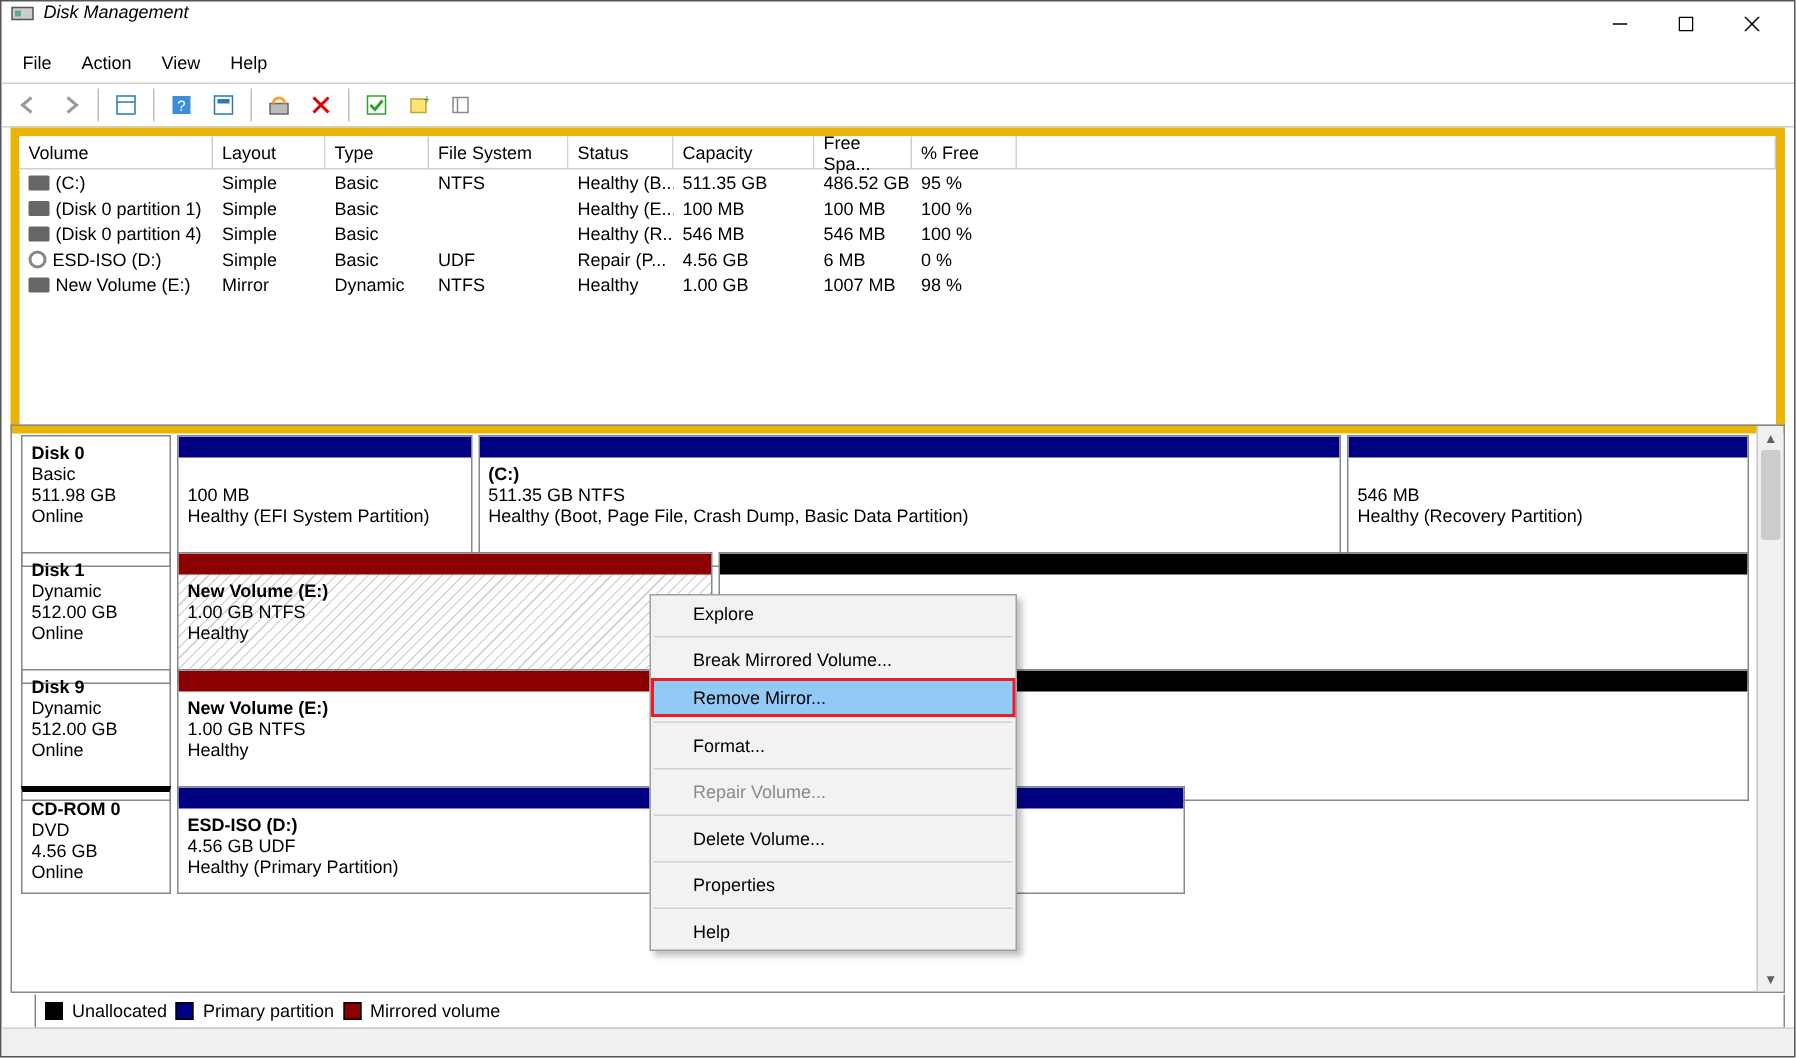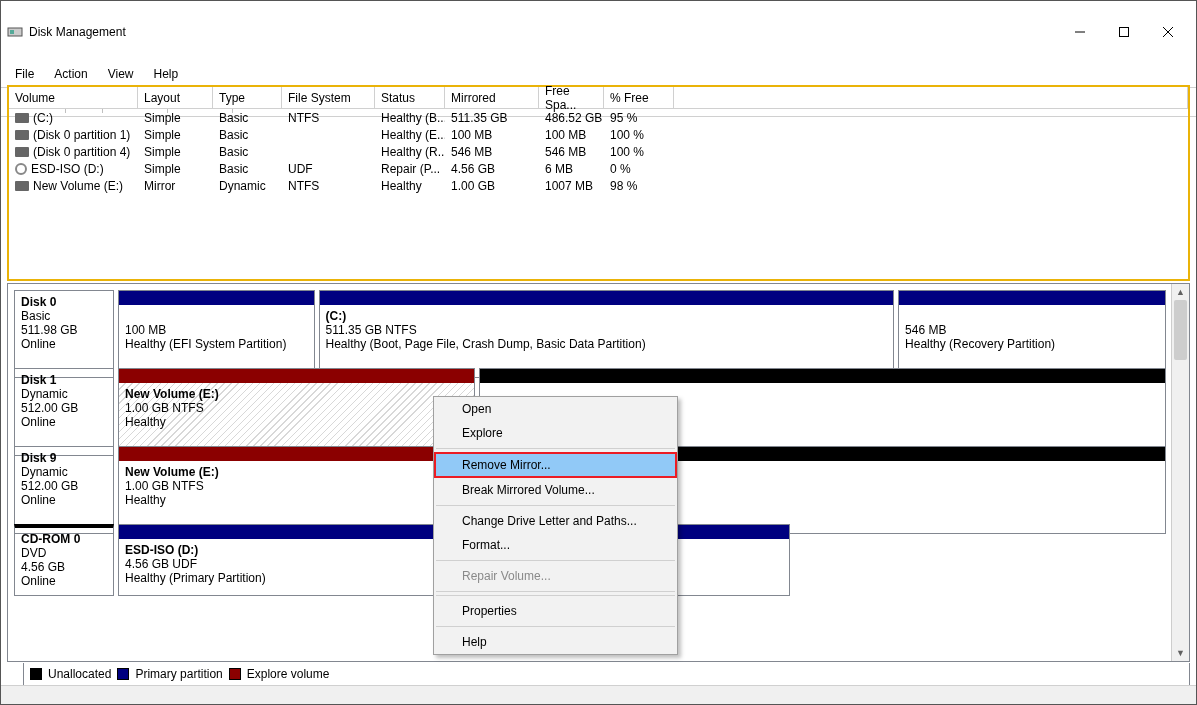--- a/index.html
+++ b/index.html
@@ -1,29 +1,29 @@
 <!DOCTYPE html>
 <html><head>
 <meta charset="utf-8">
 <style>
   html, body { margin:0; padding:0; font-family:"Segoe UI", Tahoma, sans-serif; font-size:12px; color:#000; background:#fff; }
   body { width:1197px; height:705px; overflow:hidden; position:relative; border:1px solid #555; box-sizing:border-box; background:#fff;}
-  .title-bar { display:flex; align-items:center; height:30px; padding:16px 6px; }
+  .title-bar { display:flex; align-items:flex-start; height:30px; padding:0 6px;font-style:italic; }
   .title-bar .app-icon { width:16px; height:16px; margin-right:6px; display:flex; align-items:center; justify-content:center; }
   .title-bar .spacer { flex:1; }
   .win-btn { width:44px; height:30px; display:flex; align-items:center; justify-content:center; }
   .win-btn svg { stroke:#000; }
   .menu-bar { display:flex; padding:2px 6px 4px 6px; gap:4px;align-items:flex-end;}
   .menu-bar .menu-item { padding:2px 8px; border-radius:2px;}
   .tool-bar { border-top:1px solid #d0d0d0; border-bottom:1px solid #d0d0d0; height:28px; display:flex; align-items:center; padding:0 6px; gap:4px;}
   .tool-btn { width:22px; height:22px; display:flex; align-items:center; justify-content:center; border:1px solid transparent; }
   .tool-sep { width:1px; height:22px; background:#c0c0c0; margin:0 2px;}
   .content { position:absolute; top:84px; bottom:18px; left:6px; right:6px;}
   
-  .vol-list { border:2px solid #eab308; height:192px; display:flex; flex-direction:column;}
+  .vol-list { border:6px solid #eab308; height:192px; display:flex; flex-direction:column;}
   .vl-header { display:flex; background:#fff;}
   .vl-header .col { border-right:1px solid #d0d0d0; border-bottom:1px solid #d0d0d0; padding:3px 6px; background:#fff; box-sizing:border-box; height:22px; display:flex; align-items:center;}
   .vl-body { flex:1; overflow:hidden;}
   .vl-row { display:flex; height:17px; align-items:center;}
   .vl-row .cell { padding:0 6px; box-sizing:border-box; display:flex; align-items:center; gap:4px; white-space:nowrap; overflow:hidden;}
   .w-volume{width:129px} .w-layout{width:75px} .w-type{width:69px} .w-fs{width:93px} .w-status{width:70px} .w-cap{width:94px} .w-free{width:65px} .w-pct{width:70px}
   .disk-icon { width:14px; height:10px; background:#666; border-radius:1px; position:relative;}
   .cd-icon { width:12px; height:12px; border-radius:50%; border:2px solid #888; box-sizing:border-box;}
   
   .graph-area { position:absolute; top:198px; bottom:24px; left:0; right:0; border:1px solid #828790; overflow:hidden;}
@@ -159,21 +159,21 @@
 
 <div class="content">
 
   <div class="vol-list">
     <div class="vl-header">
       <div class="col w-volume">Volume</div>
       <div class="col w-layout">Layout</div>
       <div class="col w-type">Type</div>
       <div class="col w-fs">File System</div>
       <div class="col w-status">Status</div>
-      <div class="col w-cap">Mirrored</div>
+      <div class="col w-cap">Capacity</div>
       <div class="col w-free">Free Spa...</div>
       <div class="col w-pct">% Free</div>
       <div class="col" style="flex:1"></div>
     </div>
     <div class="vl-body" id="vl-body">
         <div class="vl-row">
           <div class="cell w-volume">
             <span class="disk-icon"></span>
             <span>(C:)</span>
           </div>
@@ -345,37 +345,36 @@
       <div class="scroll-arrow" style="bottom:0">▼</div>
     </div>
   </div>
 
   <div class="legend">
     <span class="sw" style="background:#000"></span>
       <span>Unallocated</span>
     <span class="sw" style="background:#000080"></span>
       <span>Primary partition</span>
     <span class="sw" style="background:#8b0000"></span>
-      <span>Explore volume</span>
+      <span>Mirrored volume</span>
   </div>
 </div>
 
 <div class="status-bar"></div>
 
 <div class="context-menu" style="left:432px; top:395px;">
-  <div class="cm-item">Open</div>
   <div class="cm-item">Explore</div>
   <div class="cm-sep"></div>
+  <div class="cm-item">Break Mirrored Volume...</div>
   <div class="cm-item highlight red-box">
       <div class="inner">Remove Mirror...</div>
     </div>
-  <div class="cm-item">Break Mirrored Volume...</div>
-  <div class="cm-sep"></div>
-  <div class="cm-item">Change Drive Letter and Paths...</div>
+  <div class="cm-sep"></div>
   <div class="cm-item">Format...</div>
   <div class="cm-sep"></div>
   <div class="cm-item disabled">Repair Volume...</div>
   <div class="cm-sep"></div>
+  <div class="cm-item">Delete Volume...</div>
   <div class="cm-sep"></div>
   <div class="cm-item">Properties</div>
   <div class="cm-sep"></div>
   <div class="cm-item">Help</div>
 </div>
 
 </body></html>

